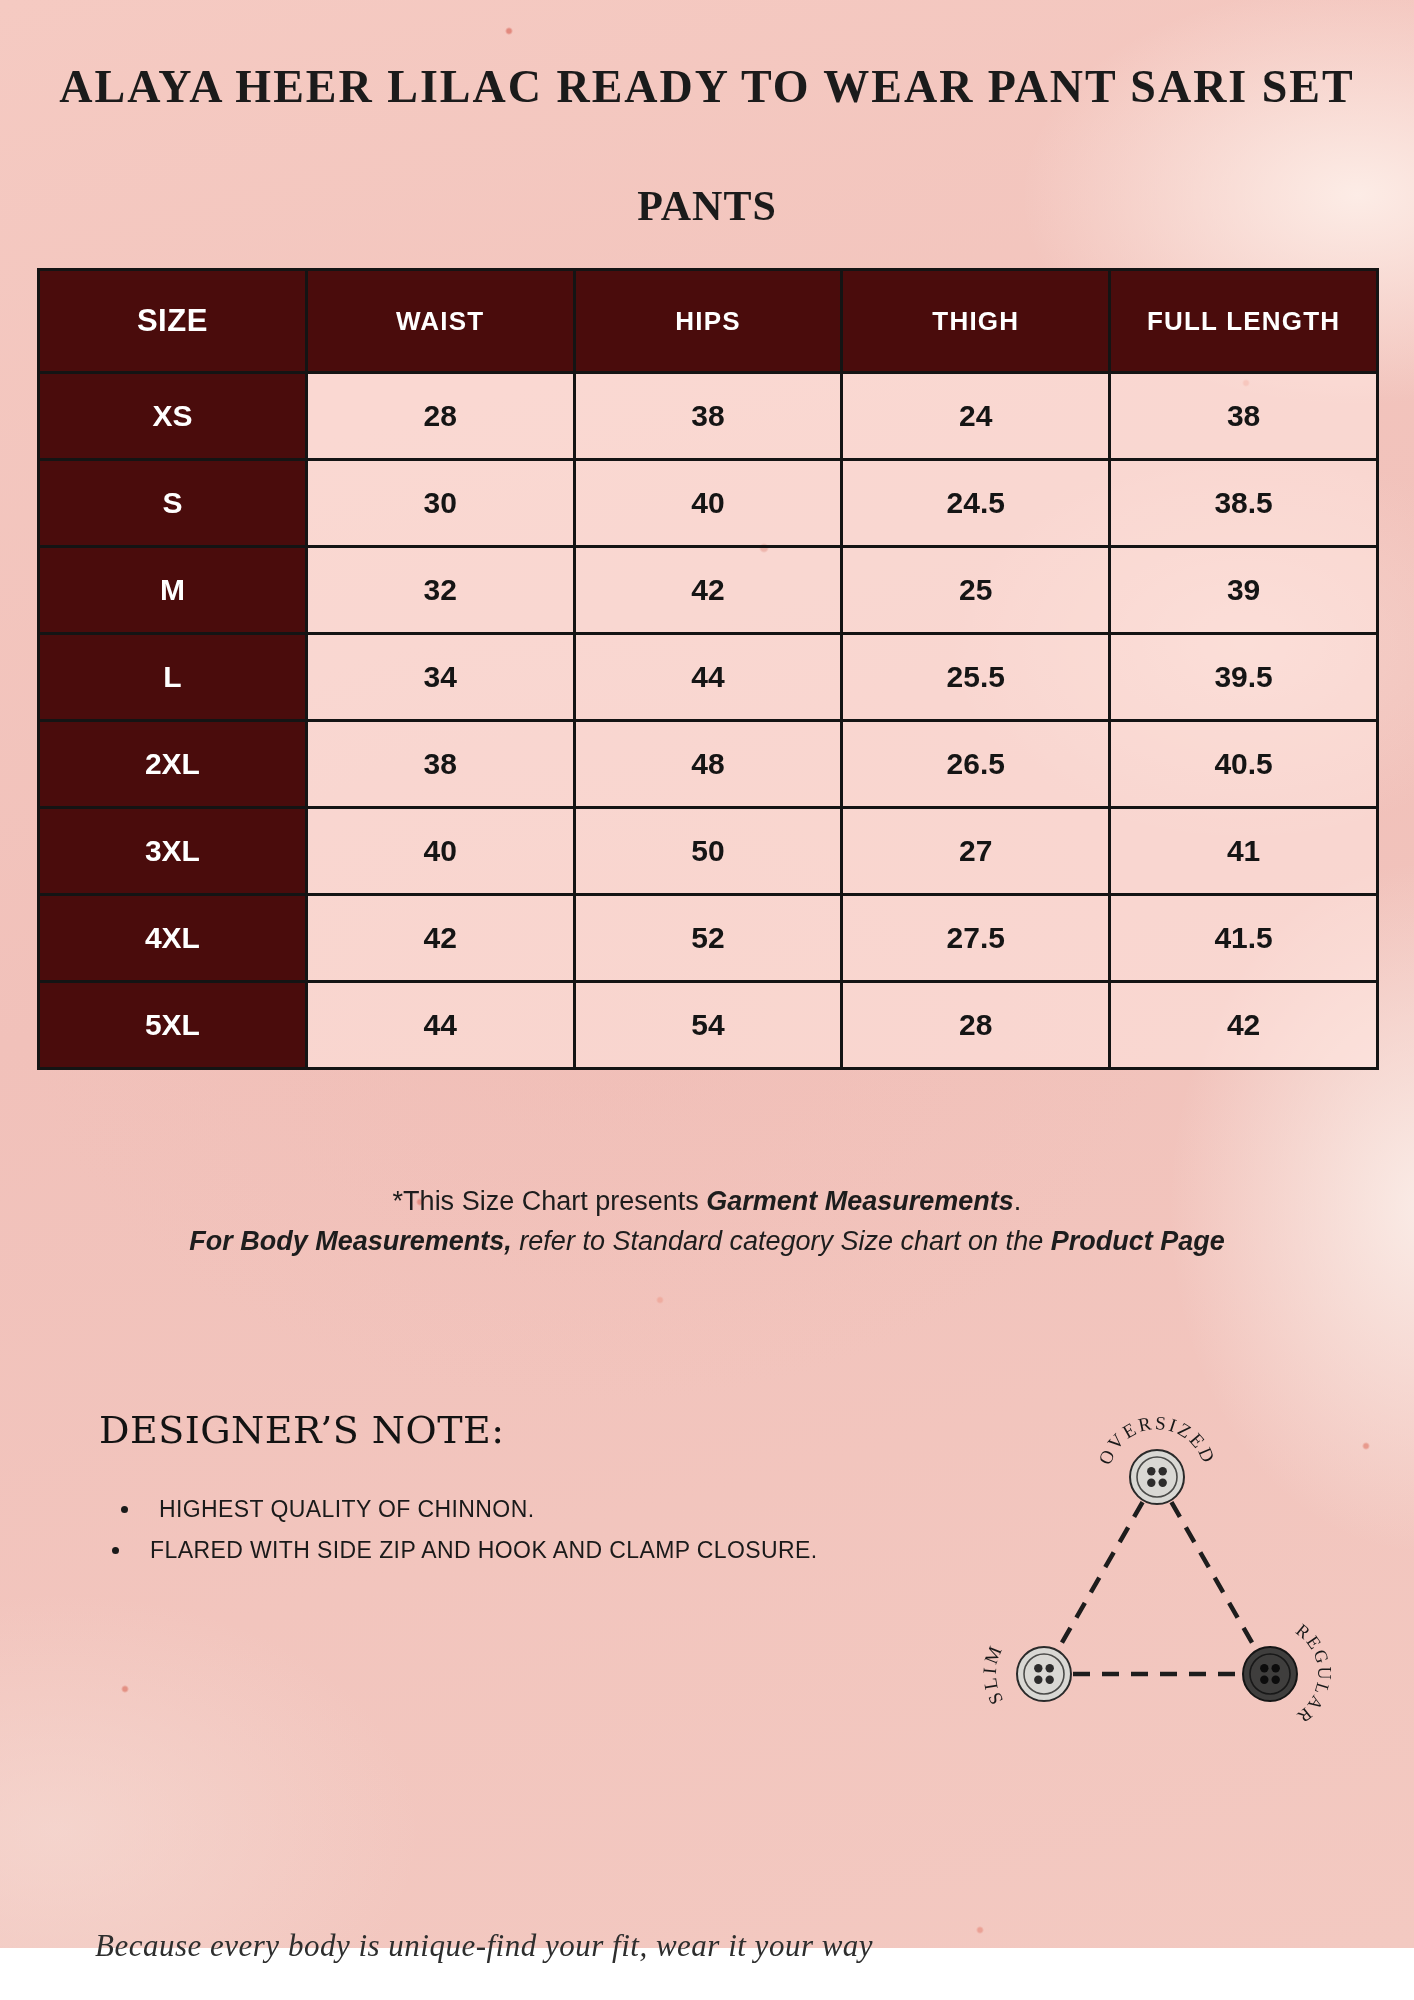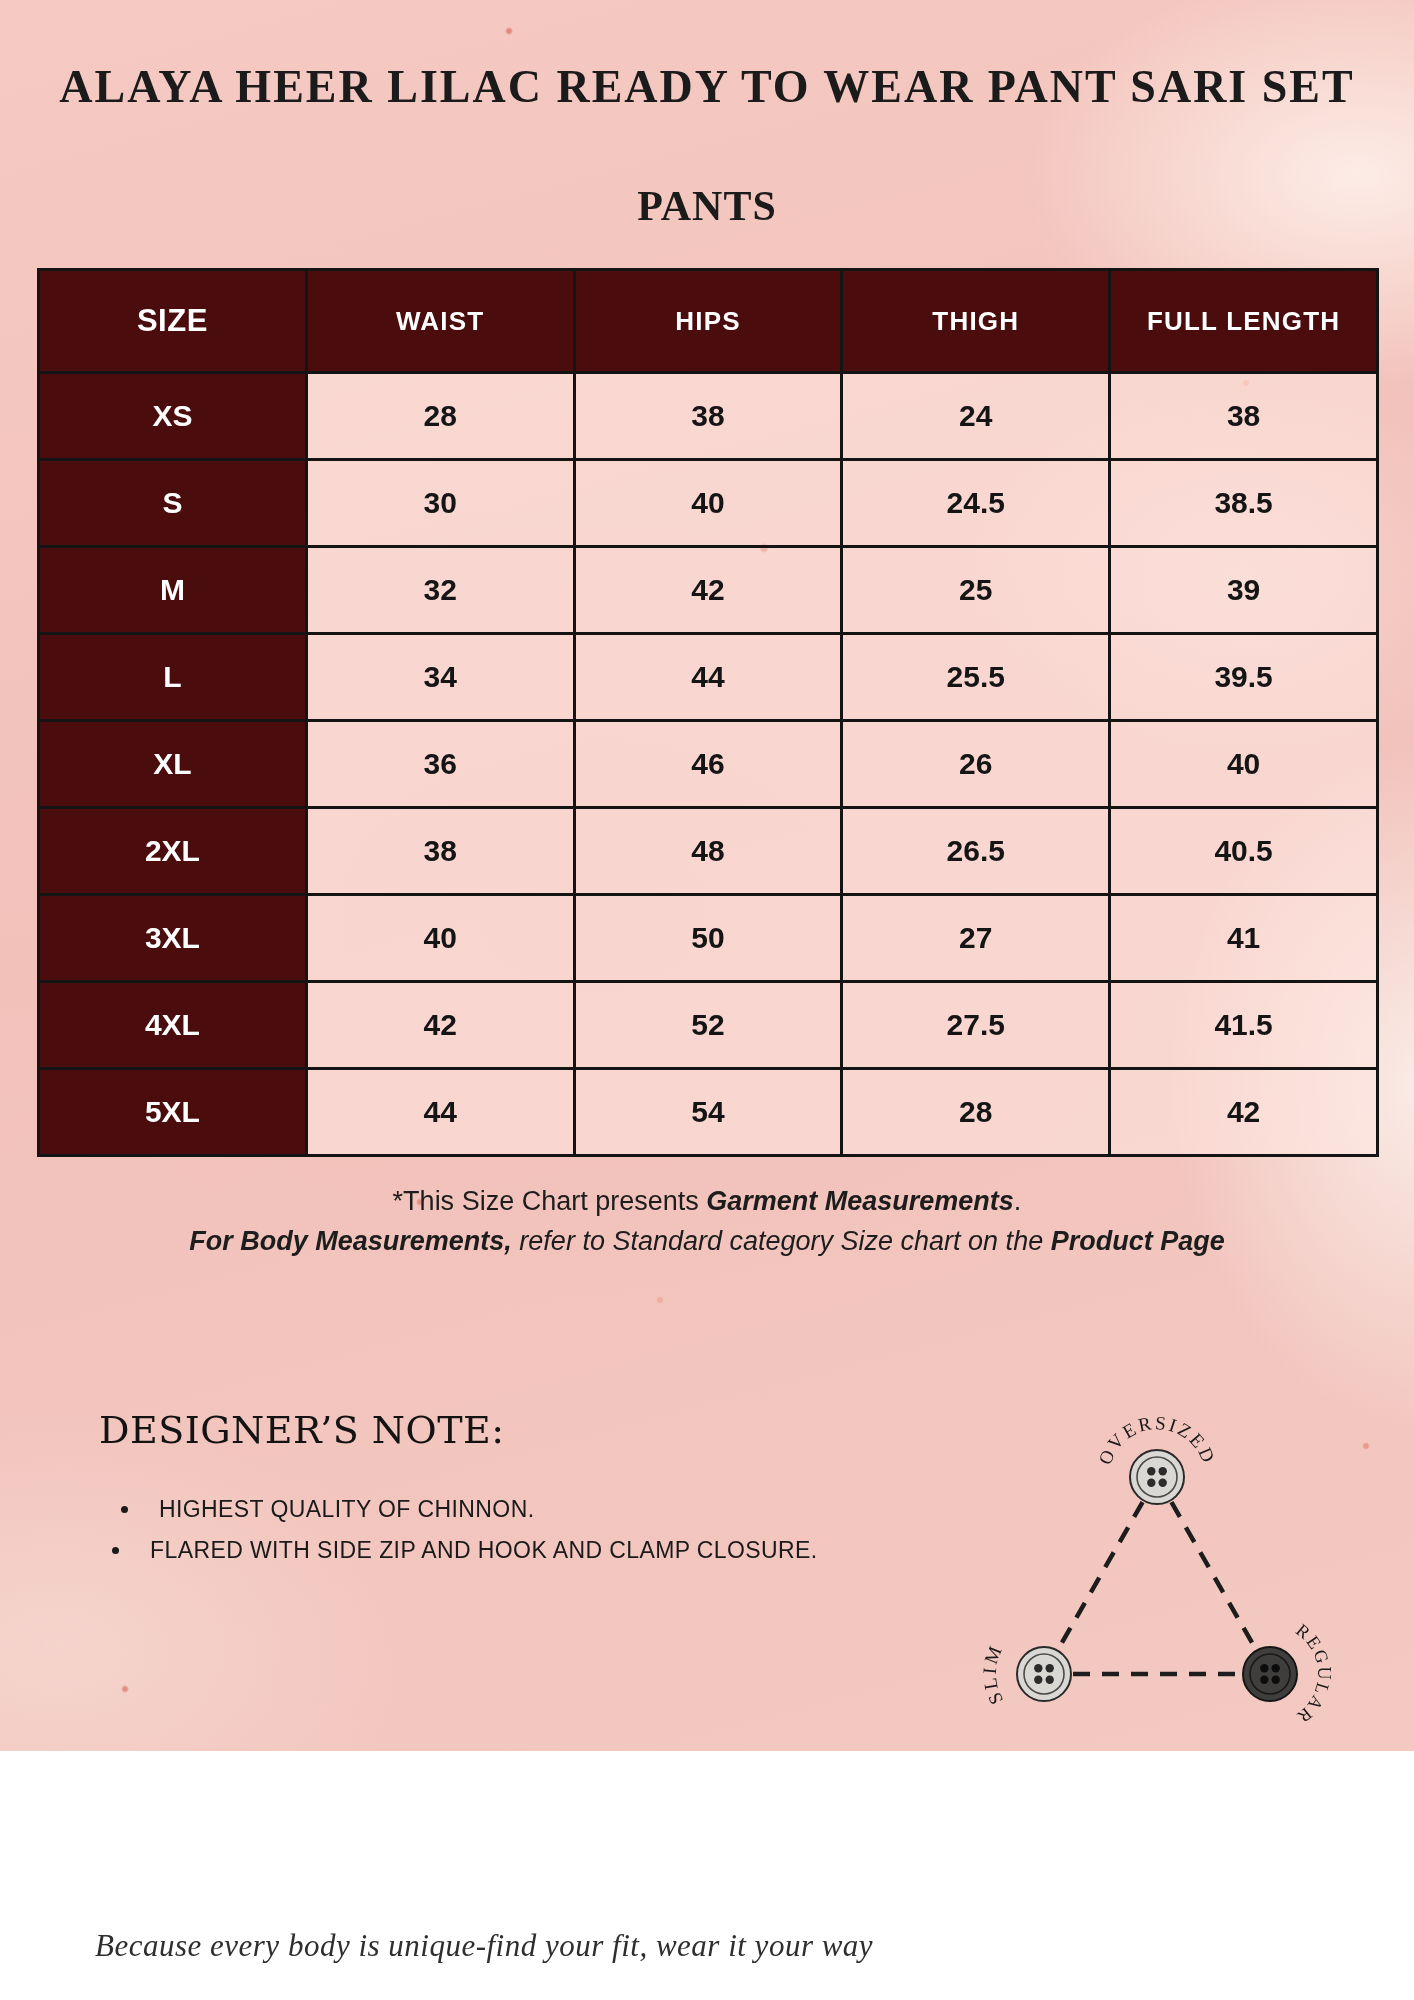--- a/index.html
+++ b/index.html
@@ -1,19 +1,19 @@
 <!DOCTYPE html>
 <html><head>
 <meta charset="utf-8">
 <title>Size Chart</title>
 <style>
   html,body{margin:0;padding:0;}
   body{width:1414px;height:2000px;overflow:hidden;}
   .page{
-    position:relative;width:1414px;height:1751px;
+    position:relative;width:1414px;height:1948px;
     font-family:"Liberation Sans",sans-serif;color:#1a1a1a;
     background-color:#f2c3bc;
     background-image:
       radial-gradient(circle at 509px 31px,  #e2897e 0,#e2897e 2px,rgba(226,137,126,0) 4px),
       radial-gradient(circle at 1246px 383px,#ed9f93 0,#ed9f93 2px,rgba(237,159,147,0) 4px),
       radial-gradient(circle at 764px 548px, #d97a6e 0,#d97a6e 3px,rgba(217,122,110,0) 5px),
       radial-gradient(circle at 1366px 1446px,#e89a8d 0,#e89a8d 2px,rgba(232,154,141,0) 4px),
       radial-gradient(circle at 420px 1202px,#e59185 0,#e59185 2px,rgba(229,145,133,0) 4px),
       radial-gradient(circle at 125px 1689px,#e39184 0,#e39184 2px,rgba(227,145,132,0) 4px),
       radial-gradient(circle at 1045px 335px,#eba79b 0,#eba79b 2px,rgba(235,167,155,0) 4px),
@@ -127,27 +127,20 @@
         <td>39</td>
       </tr>
       <tr>
         <th>L</th>
         <td>34</td>
         <td>44</td>
         <td>25.5</td>
         <td>39.5</td>
       </tr>
       <tr>
-        <th>XL</th>
-        <td>36</td>
-        <td>46</td>
-        <td>26</td>
-        <td>40</td>
-      </tr>
-      <tr>
         <th>2XL</th>
         <td>38</td>
         <td>48</td>
         <td>26.5</td>
         <td>40.5</td>
       </tr>
       <tr>
         <th>3XL</th>
         <td>40</td>
         <td>50</td>

